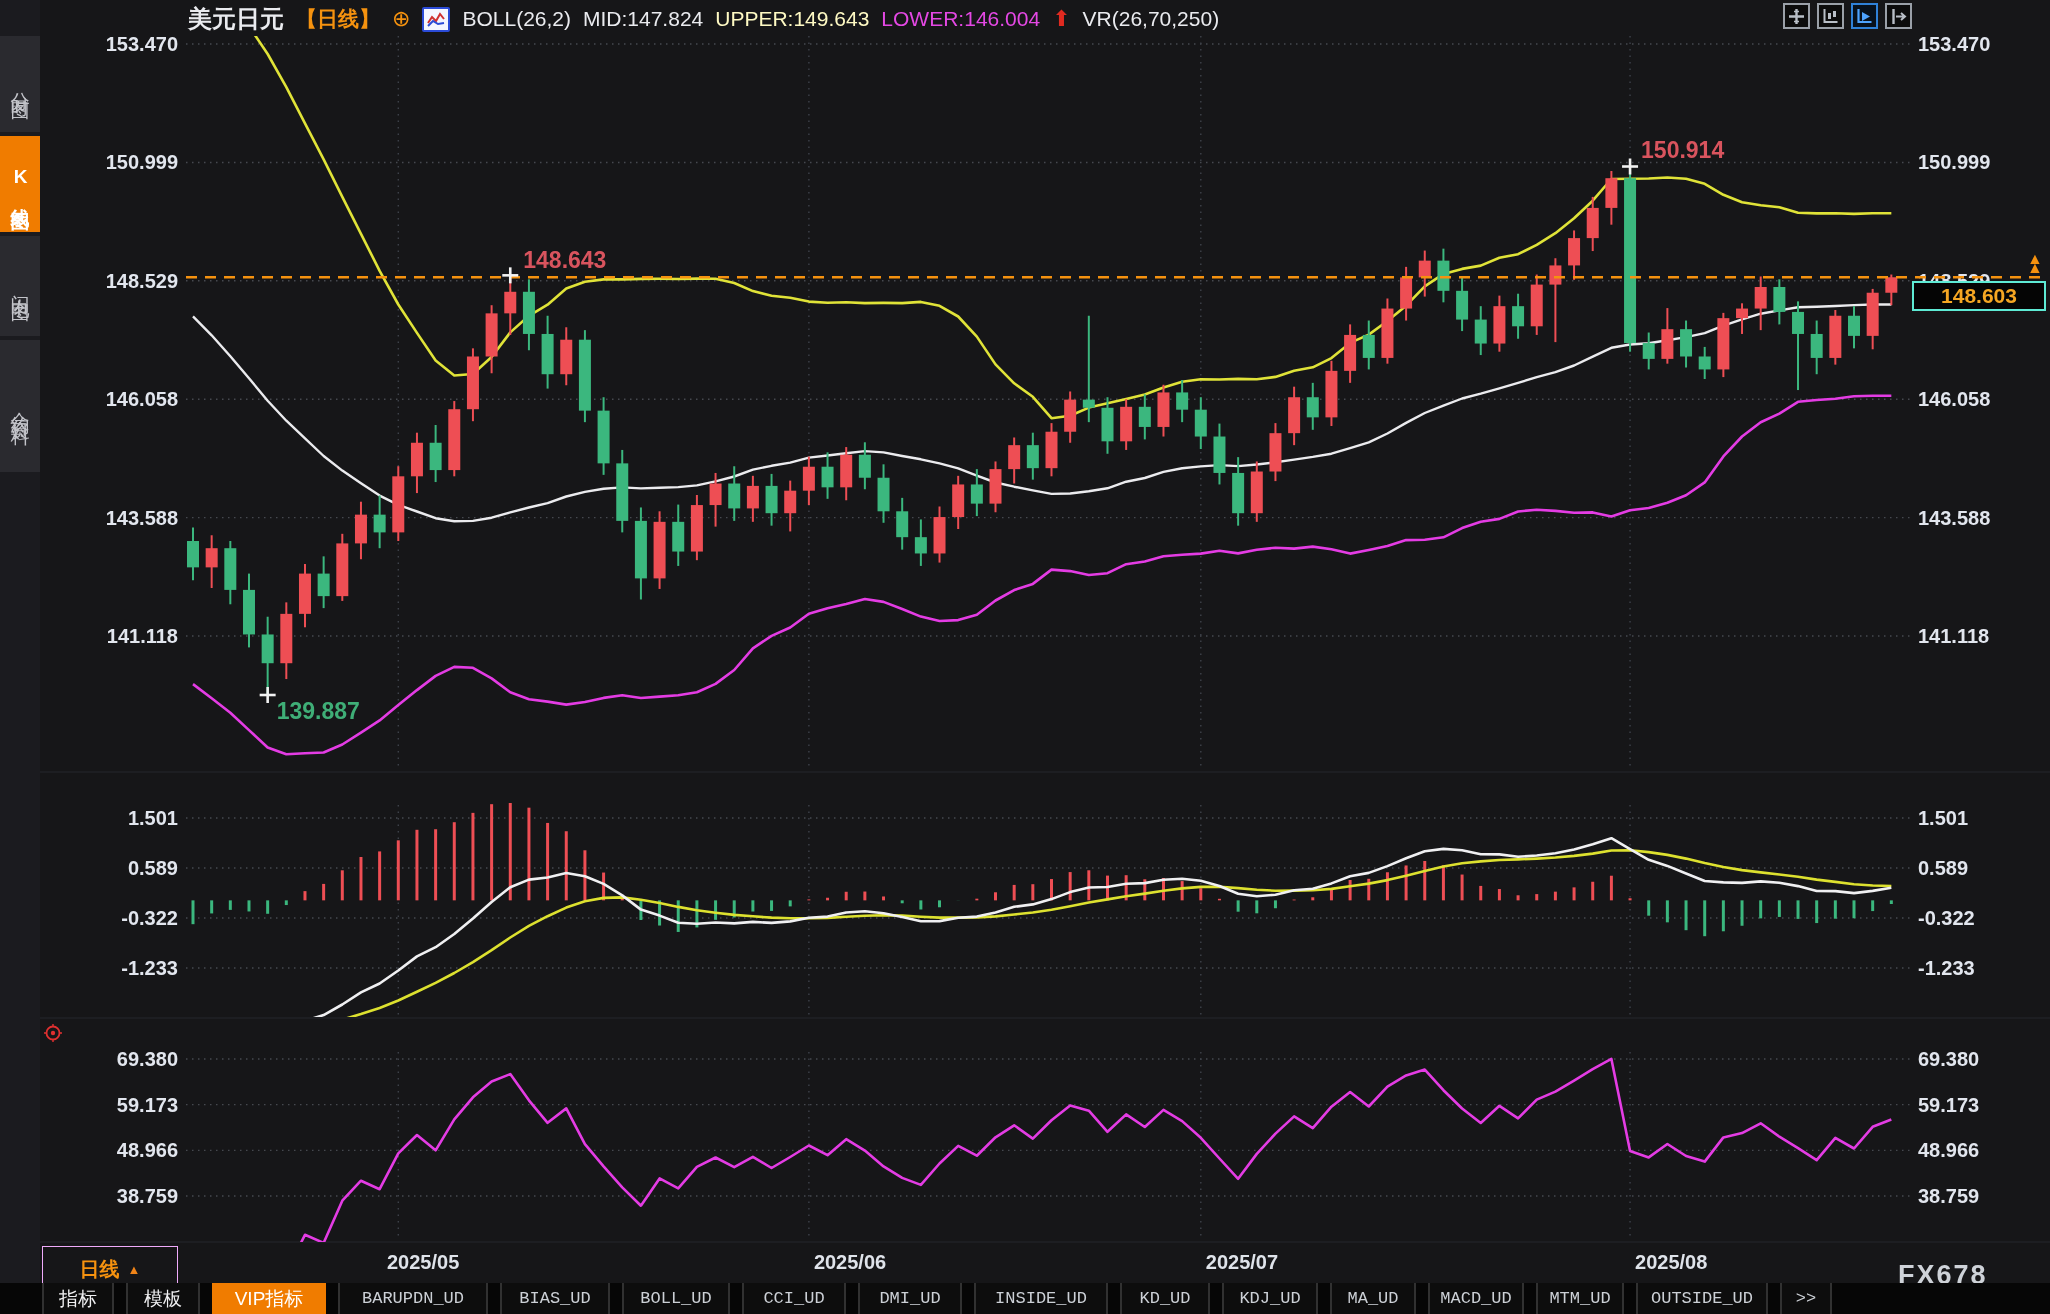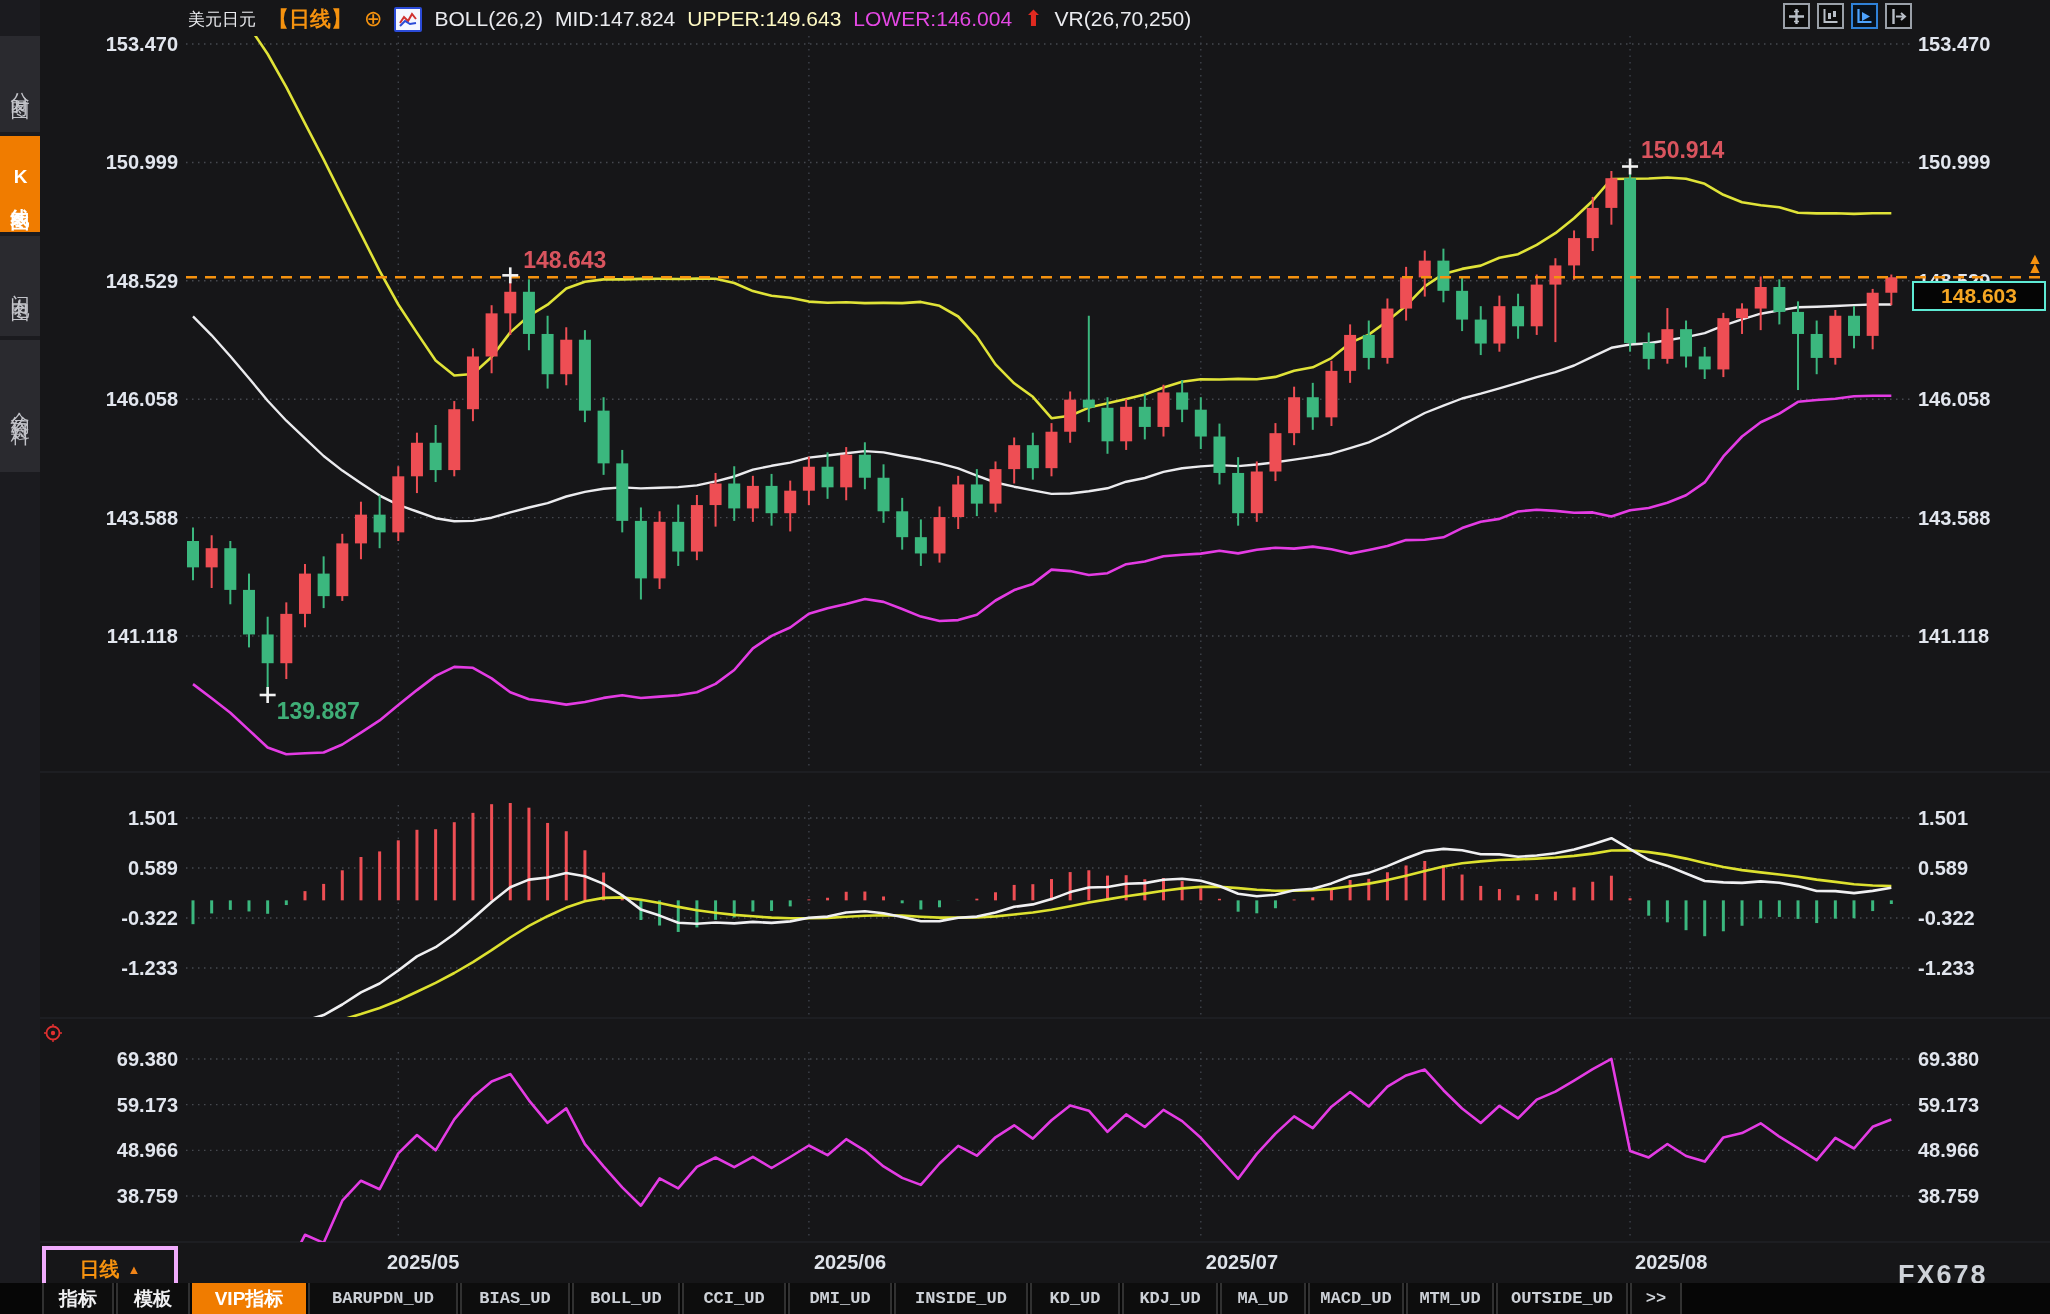--- a/index.html
+++ b/index.html
@@ -7,52 +7,52 @@
          font-family:"Liberation Sans",sans-serif;-webkit-font-smoothing:antialiased}
   
   .sidebar{position:absolute;left:0;top:0;width:40px;height:1283px;background:#1b1b1f}
   .side-item{position:absolute;left:0;width:40px;background:#2a2a2f;color:#c3c4ca;
     display:flex;align-items:center;justify-content:center;writing-mode:vertical-rl;
     text-orientation:upright;font-size:19px;letter-spacing:5px;cursor:pointer;user-select:none}
   .side-item.active{background:#f07c00;color:#ffffff;font-weight:bold}
   
   .hdr{position:absolute;left:188px;top:4px;height:30px;display:flex;align-items:center;gap:12px;
        font-size:21px;color:#e9eaee;white-space:nowrap;z-index:5}
-  .hdr .sym{font-weight:normal;font-size:17px}
+  .hdr .sym{font-weight:bold;font-size:24px}
   .o{color:#f5920f}.y{color:#fef9c3}.m{color:#e448e4}.w{color:#eaebef}.r{color:#e02a20}
   .hdr .addglyph{font-size:22px;line-height:20px;cursor:pointer}
   .hdr .chart-ic{width:24px;height:21px;background:#f4f6ff;border:2px solid #2b4bd7;border-radius:2px;
        display:flex;align-items:center;justify-content:center;cursor:pointer}
   .hdr .uparrow{font-size:22px;line-height:20px}
   
   .toolbar{position:absolute;top:3px;left:1783px;display:flex;gap:7px;z-index:6}
   .tbtn{width:27px;height:26px;border:2px solid #9aa0a8;background:#0c0c0c;box-sizing:border-box;
         display:flex;align-items:center;justify-content:center;cursor:pointer}
   .tbtn.active{border-color:#2f81d8;background:#07111d}
   
   .subhdr{position:absolute;left:188px;display:flex;gap:16px;font-size:20px;z-index:5;white-space:nowrap}
   
   .pricebox{position:absolute;left:1912px;width:134px;height:30px;border:2px solid #5eead4;
     background:#050505;color:#f5a623;font-size:21px;font-weight:600;display:flex;align-items:center;
     justify-content:center;box-sizing:border-box;z-index:7}
   .cp-arrow{position:absolute;left:2027px;color:#f5920f;font-size:16px;line-height:9px;z-index:7;text-align:center}
   
-  .period-box{position:absolute;left:42px;top:1246px;width:136px;height:47px;border:4px solid #f0abfc;
+  .period-box{position:absolute;left:42px;top:1246px;width:136px;height:47px;border:1px solid #f0abfc;
     box-sizing:border-box;display:flex;align-items:center;justify-content:center;gap:8px;cursor:pointer;z-index:4}
   .period-box .plabel{color:#f5920f;font-size:20px;font-weight:bold}
   .period-box .parrow{color:#f08418;font-size:13px}
   .month-label{position:absolute;top:1251px;color:#dfe3ea;font-size:20px;font-weight:600;z-index:3}
   .watermark{position:absolute;left:1898px;top:1260px;font-size:27px;font-weight:bold;color:#ced2d8;
     letter-spacing:2px;z-index:4}
   
   .tabbar{position:absolute;left:0;top:1283px;width:2050px;height:31px;background:#060606;
     display:flex;align-items:stretch;padding-left:42px;box-sizing:border-box;z-index:8}
   .tab{display:flex;align-items:center;justify-content:center;background:#0d0d0d;color:#ccd0d6;
-    font-family:"Liberation Mono","DejaVu Sans Mono",monospace;font-size:17px;font-weight:bold;
-    border-left:2px solid #313131;border-right:2px solid #313131;margin-right:2px;cursor:pointer;
+    font-family:"Liberation Mono","DejaVu Sans Mono",monospace;font-size:17px;font-weight:normal;
+    border-left:2px solid #313131;border-right:2px solid #313131;margin-right:12px;cursor:pointer;
     box-sizing:border-box;white-space:nowrap}
   .tab.zh{font-family:"Liberation Sans",sans-serif;font-size:19px;color:#f0f0f2}
   .tab.active{background:#f07c00;color:#ffffff;border-color:#f07c00}
   #chart{position:absolute;left:0;top:0;z-index:1}
   .bullseye{position:absolute;left:44px;top:1024px;z-index:5}
 </style>
 </head>
 <body>
 <div id="stage">
 

